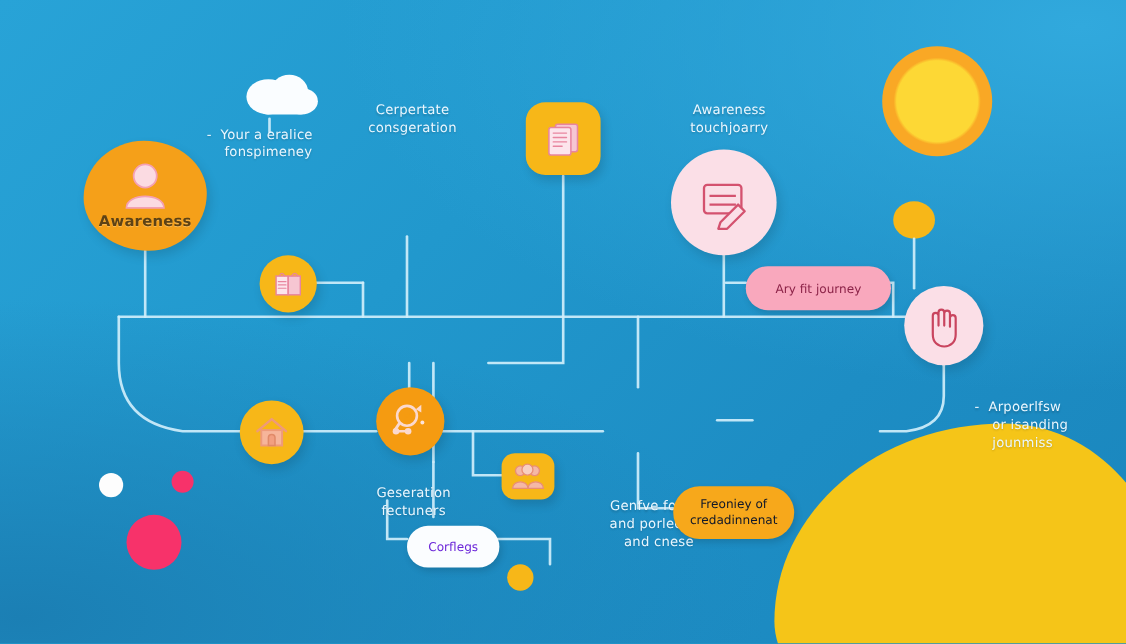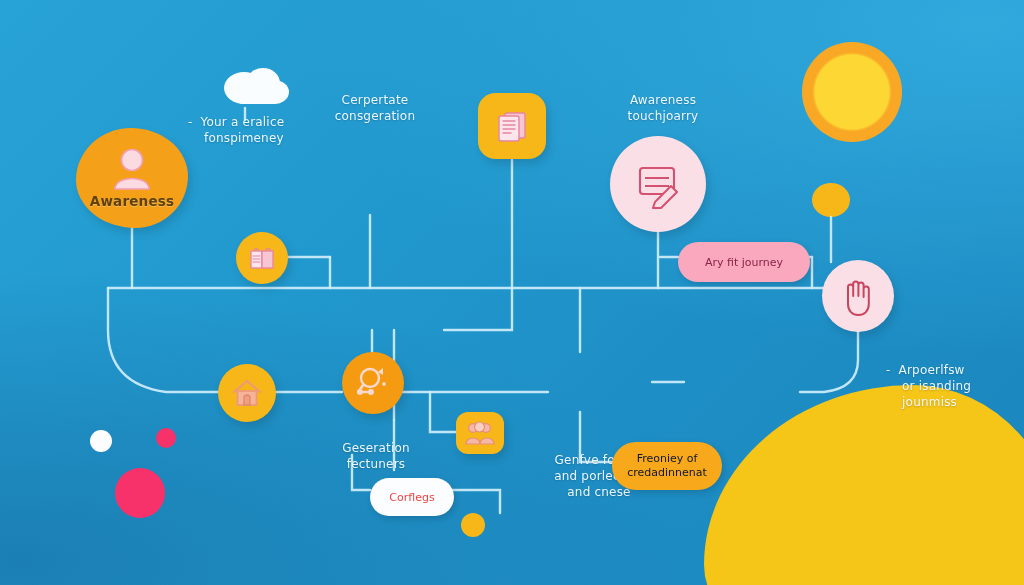--- a/index.html
+++ b/index.html
@@ -52,21 +52,21 @@
     position:absolute;color:#eaf7ff;font-size:12px;line-height:1.35;
     letter-spacing:.2px;text-shadow:0 1px 2px rgba(0,0,0,.20);
   }
   .cap.center{text-align:center;}
   .pill{
     position:absolute;display:flex;align-items:center;justify-content:center;
     border-radius:999px;font-size:11px;padding:12px 14px;
     box-shadow:2px 3px 7px rgba(0,0,0,.14);white-space:nowrap;
   }
   .pill-pink{background:#f9a8bd;color:#8c2348;}
-  .pill-white{background:#fbfdff;color:#ef4444;justify-content:center;}
+  .pill-white{background:#fbfdff;color:#6d28d9;justify-content:center;}
   .pill-orange{background:#f7a81b;color:#0f172a;text-align:center;line-height:1.25;}
   .card-pink{
     position:absolute;background:#f7326a;color:#fff;border-radius:14px;
     display:flex;align-items:center;justify-content:center;text-align:center;
     font-size:14px;line-height:1.35;box-shadow:3px 5px 11px rgba(0,0,0,.16);
   }
   
   .ico{display:block;}
 </style>
 </head>

